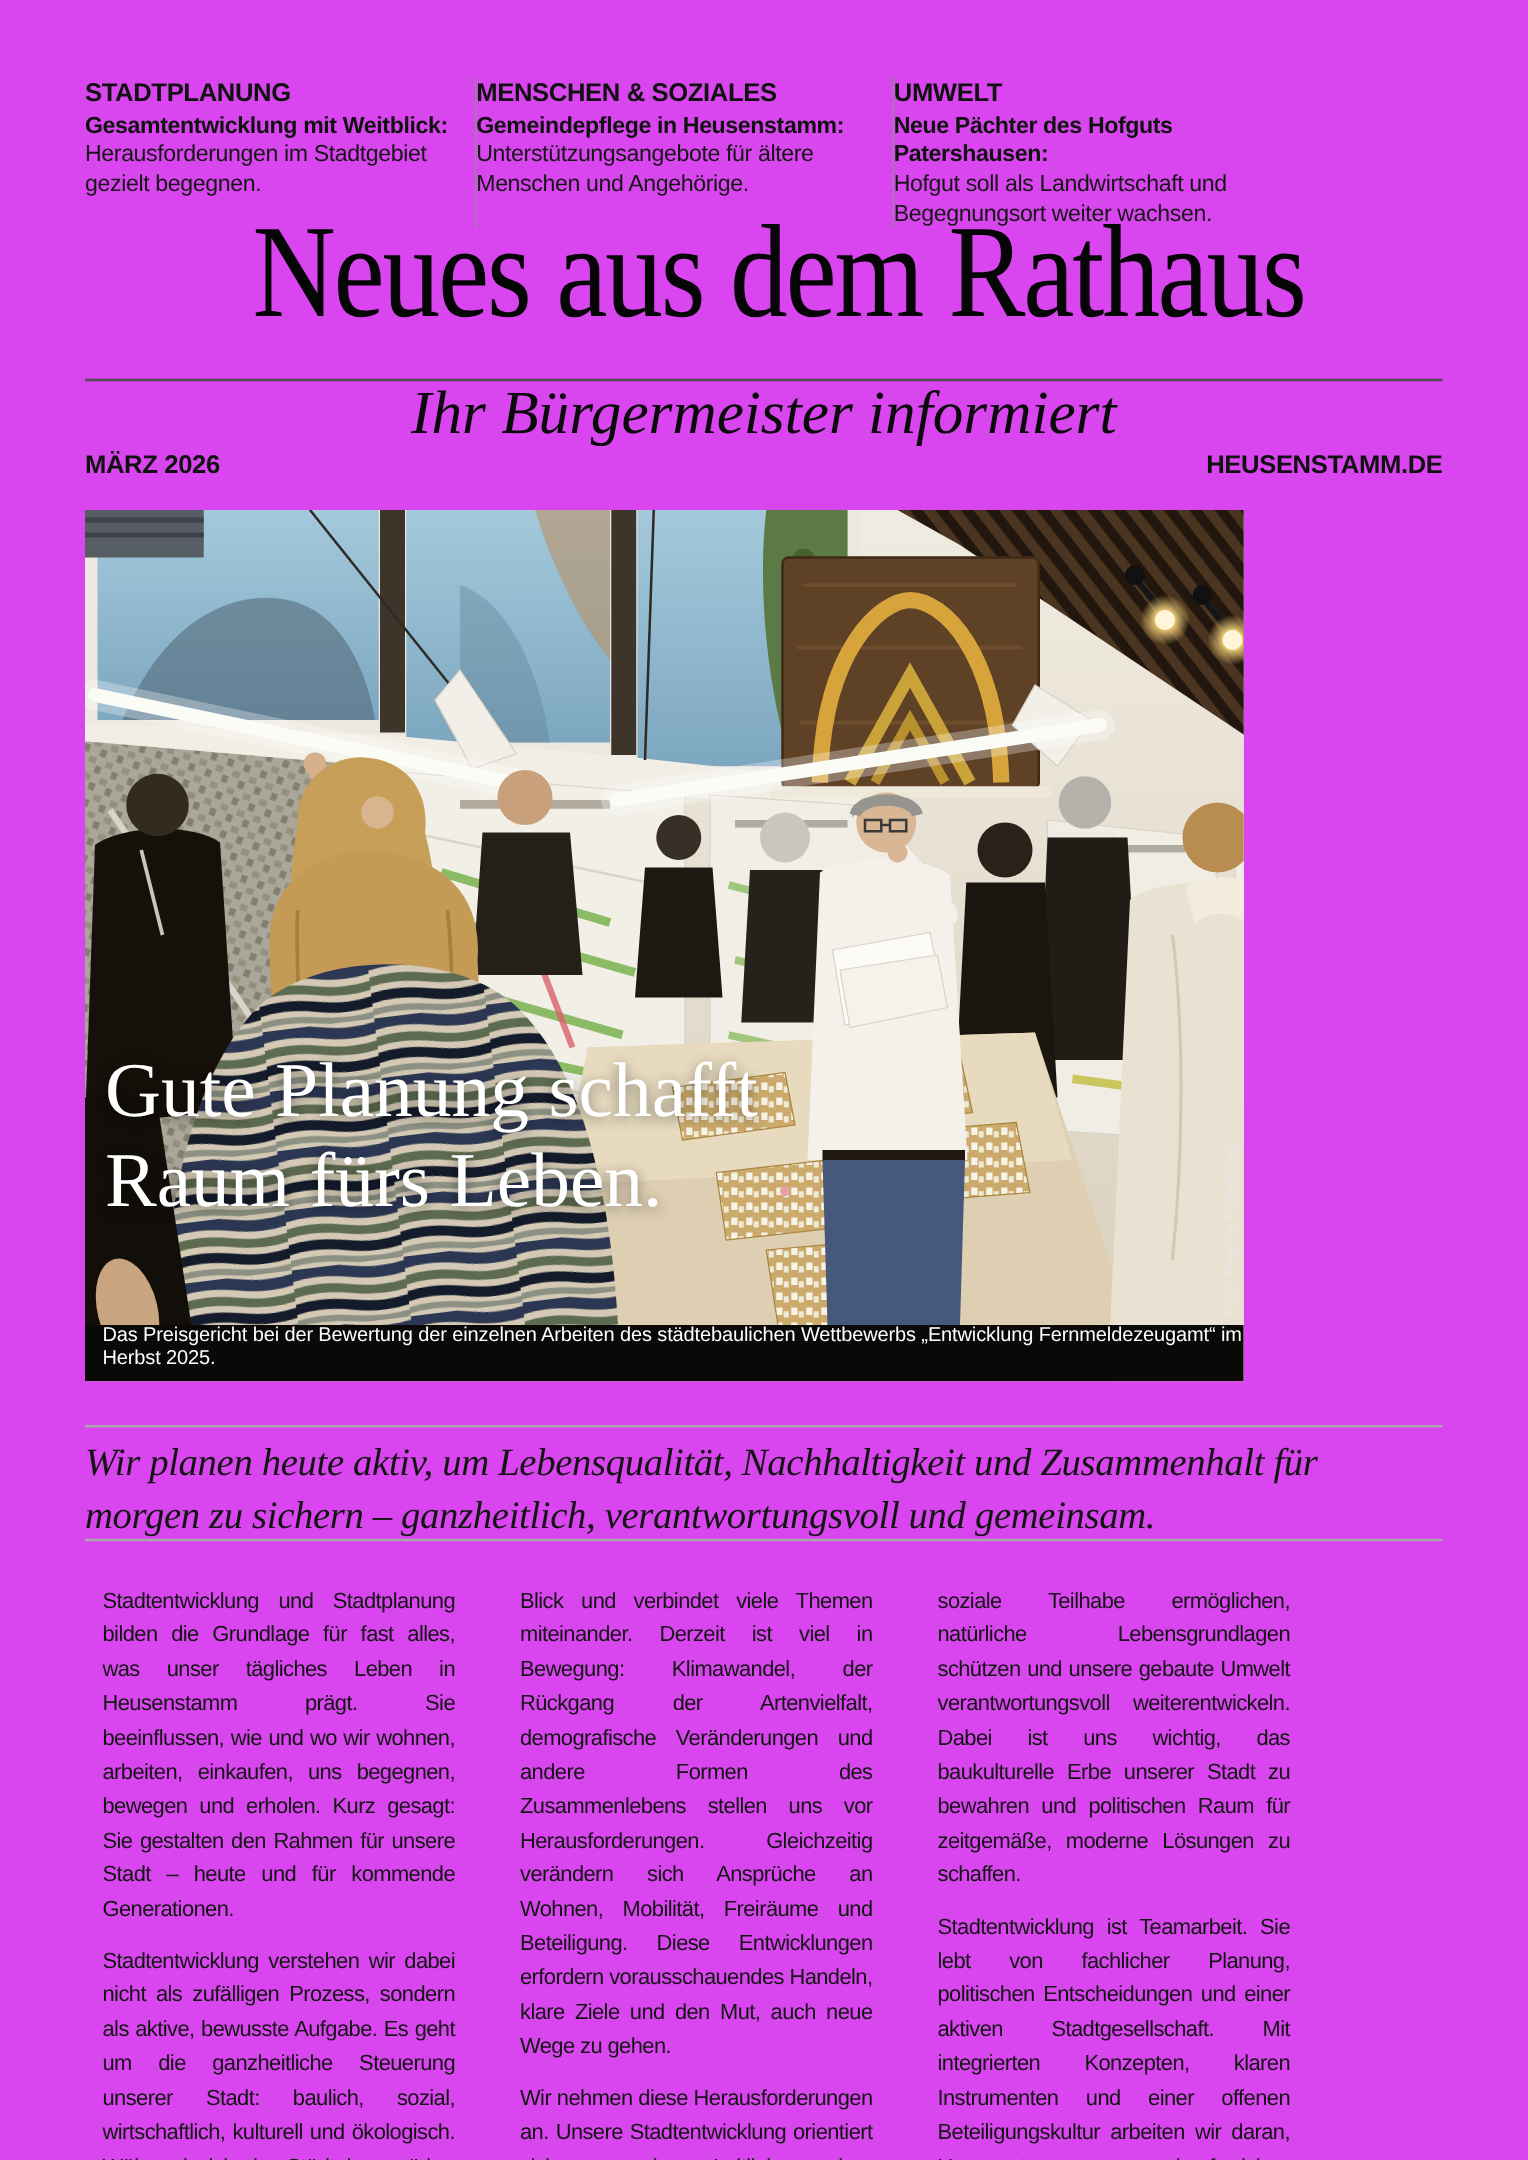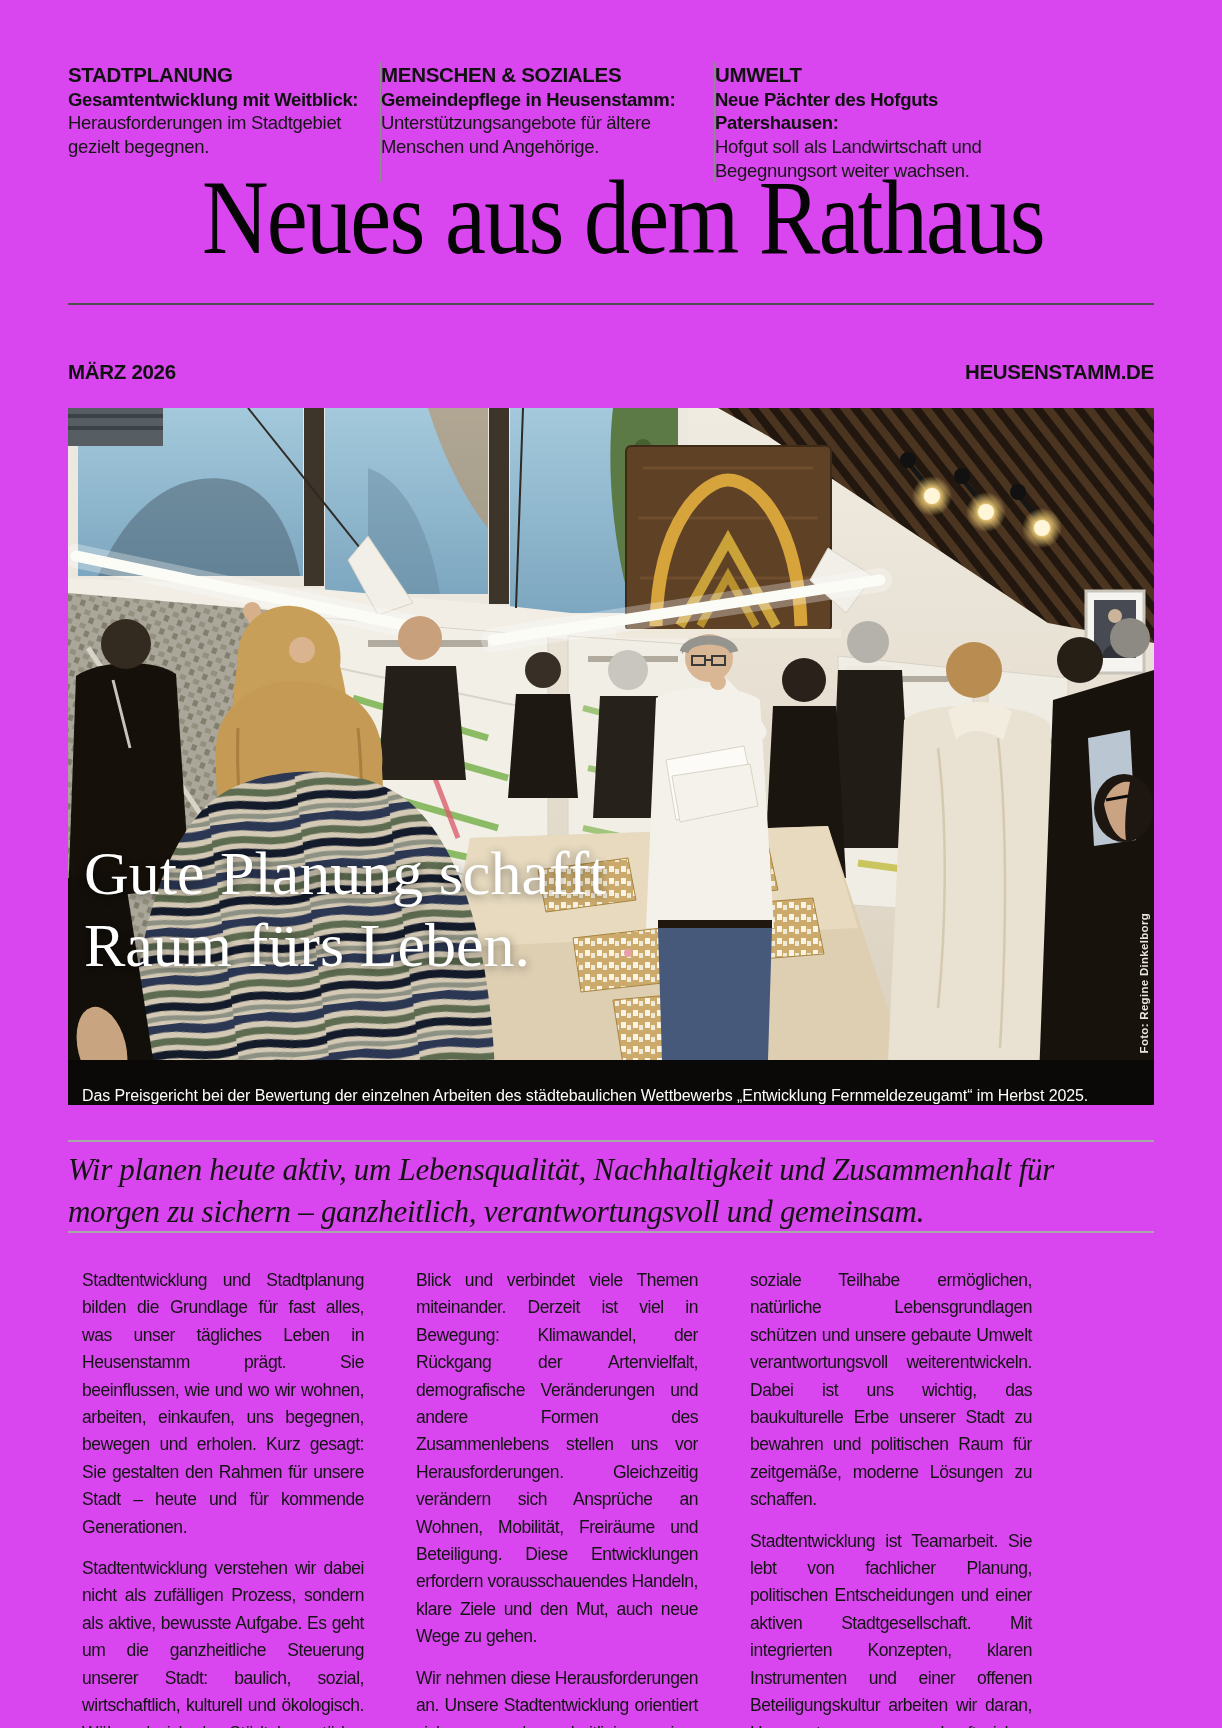--- a/index.html
+++ b/index.html
@@ -19,27 +19,27 @@
     font-family:"Liberation Serif","DejaVu Serif",serif;font-size:106px;line-height:0.98;
     white-space:nowrap;color:#050505;}
   .masthead-title span{display:inline-block;transform:scaleX(0.87);letter-spacing:-2px;}
   .title-rule{position:absolute;top:303px;left:68px;width:1086px;height:2px;background:#4e4e4e;}
   .masthead-sub{position:absolute;top:301px;left:0;width:100%;text-align:center;
     font-family:"Liberation Serif","DejaVu Serif",serif;font-style:italic;font-size:49px;color:#0a0a0a;}
   .dateline{position:absolute;top:360px;left:68px;width:1086px;display:flex;
     justify-content:space-between;font-weight:bold;font-size:20.5px;letter-spacing:-0.3px;}
 
   
-  .hero{position:absolute;top:408px;left:68px;width:1086px;height:697px;background:#d8d0c2;overflow:hidden;}
+  .hero{position:absolute;top:408px;left:68px;width:927px;height:697px;background:#d8d0c2;overflow:hidden;}
   .hero svg{position:absolute;left:0;top:0;}
   .hero-headline{position:absolute;left:16px;top:430px;color:#fff;
     font-family:"Liberation Serif","DejaVu Serif",serif;font-size:62px;line-height:1.16;
     text-shadow:0 2px 10px rgba(0,0,0,0.45);}
   .hero-caption{position:absolute;left:0;bottom:0;width:100%;height:45px;background:#0b0908;
-    color:#fefefe;display:flex;align-items:flex-end;padding-left:14px;box-sizing:border-box;
+    color:#fefefe;display:flex;align-items:flex-start;padding-left:14px;box-sizing:border-box;
     font-size:16px;letter-spacing:-0.1px;}
   .hero-credit{position:absolute;right:4px;bottom:52px;color:#e8e6e2;font-size:11.5px;font-weight:bold;
     writing-mode:vertical-rl;transform:rotate(180deg);letter-spacing:0.3px;}
 
   
   .lead-rule-top{position:absolute;top:1140px;left:68px;width:1086px;height:1.5px;background:#a8a8a8;}
   .lead{position:absolute;top:1149px;left:68px;width:1066px;
     font-family:"Liberation Serif","DejaVu Serif",serif;font-style:italic;font-size:31px;
     line-height:1.36;letter-spacing:-0.3px;color:#141414;}
   .lead-rule-bottom{position:absolute;top:1231px;left:68px;width:1086px;height:1.5px;background:#a8a8a8;}
@@ -70,20 +70,21 @@
       <div class="teaser-cat">UMWELT</div>
       <div class="teaser-head">Neue Pächter des Hofguts Patershausen:</div>
       <div class="teaser-text">Hofgut soll als Landwirtschaft und Begegnungsort weiter wachsen.</div>
     </div>
   </div>
 
   <div class="masthead-title">
     <span>Neues aus dem Rathaus</span>
   </div>
   <div class="title-rule"></div>
+  <div class="masthead-sub">Ihr Bürgermeister informiert</div>
   <div class="dateline">
     <span>MÄRZ 2026</span>
     <span>HEUSENSTAMM.DE</span>
   </div>
 
   <div class="hero">
     <svg width="1086" height="697" viewBox="0 0 1086 697">
       <defs>
         <linearGradient id="wallG" x1="0" y1="0" x2="0" y2="1">
           <stop offset="0" stop-color="#f0ebe1"></stop>

